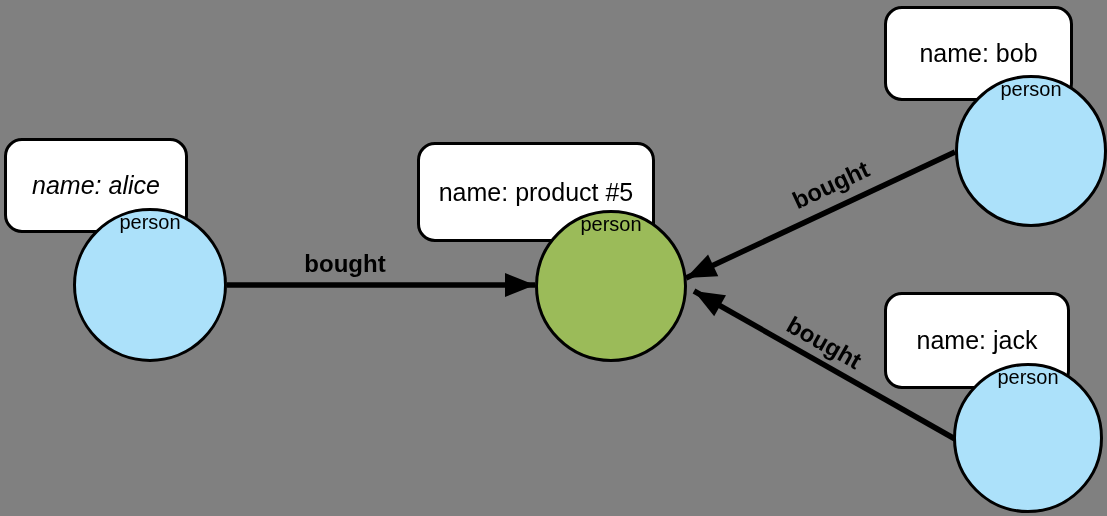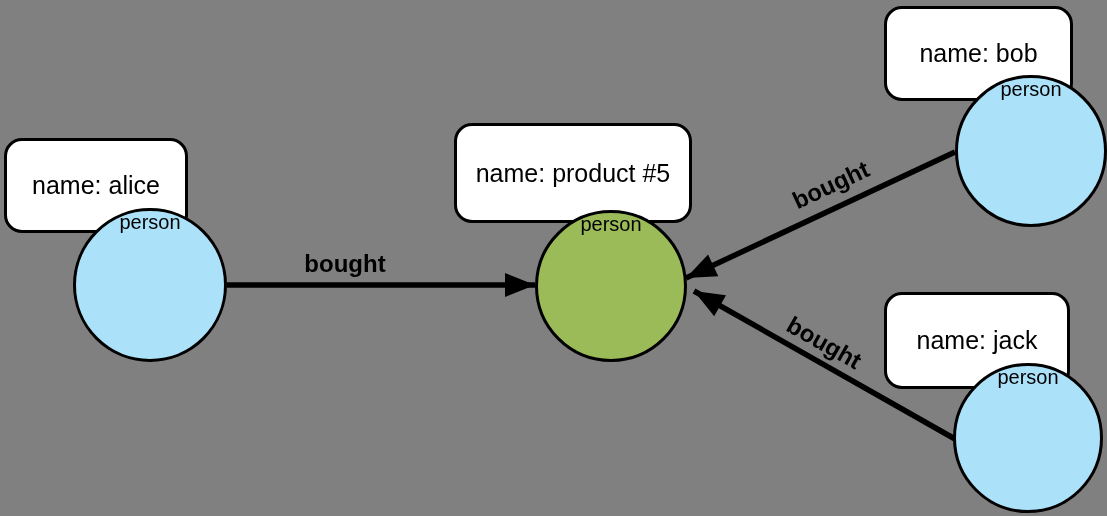--- a/index.html
+++ b/index.html
@@ -47,22 +47,22 @@
     position: absolute;
     font-size: 24px;
     font-weight: bold;
     white-space: nowrap;
     z-index: 4;
   }
   #edge-label-alice   { left: 345px; top: 264px; transform: translate(-50%,-50%); }
   #edge-label-bob     { left: 831px; top: 185px; transform: translate(-50%,-50%) rotate(-25deg); }
   #edge-label-jack    { left: 824px; top: 343px; transform: translate(-50%,-50%) rotate(29.5deg); }
 
-  #box-alice   { left: 4px;   top: 138px; width: 184px; height: 95px;  }
-  #box-product { left: 417px; top: 123px; width: 238px; height: 100px; margin-left: 37px; }
+  #box-alice   { left: 4px;   top: 138px; width: 184px; height: 95px; font-style: italic;  }
+  #box-product { left: 417px; top: 142px; width: 238px; height: 100px; }
   #box-bob     { left: 884px; top: 6px;   width: 189px; height: 95px;  }
   #box-jack    { left: 884px; top: 292px; width: 186px; height: 97px;  }
 
   #node-alice   { left: 73px;  top: 208px; width: 154px; height: 154px; }
   #node-product { left: 535px; top: 210px; width: 152px; height: 152px; }
   #node-bob     { left: 955px; top: 75px;  width: 152px; height: 152px; }
   #node-jack    { left: 953px; top: 363px; width: 150px; height: 150px; }
 </style>
 </head>
 <body>

